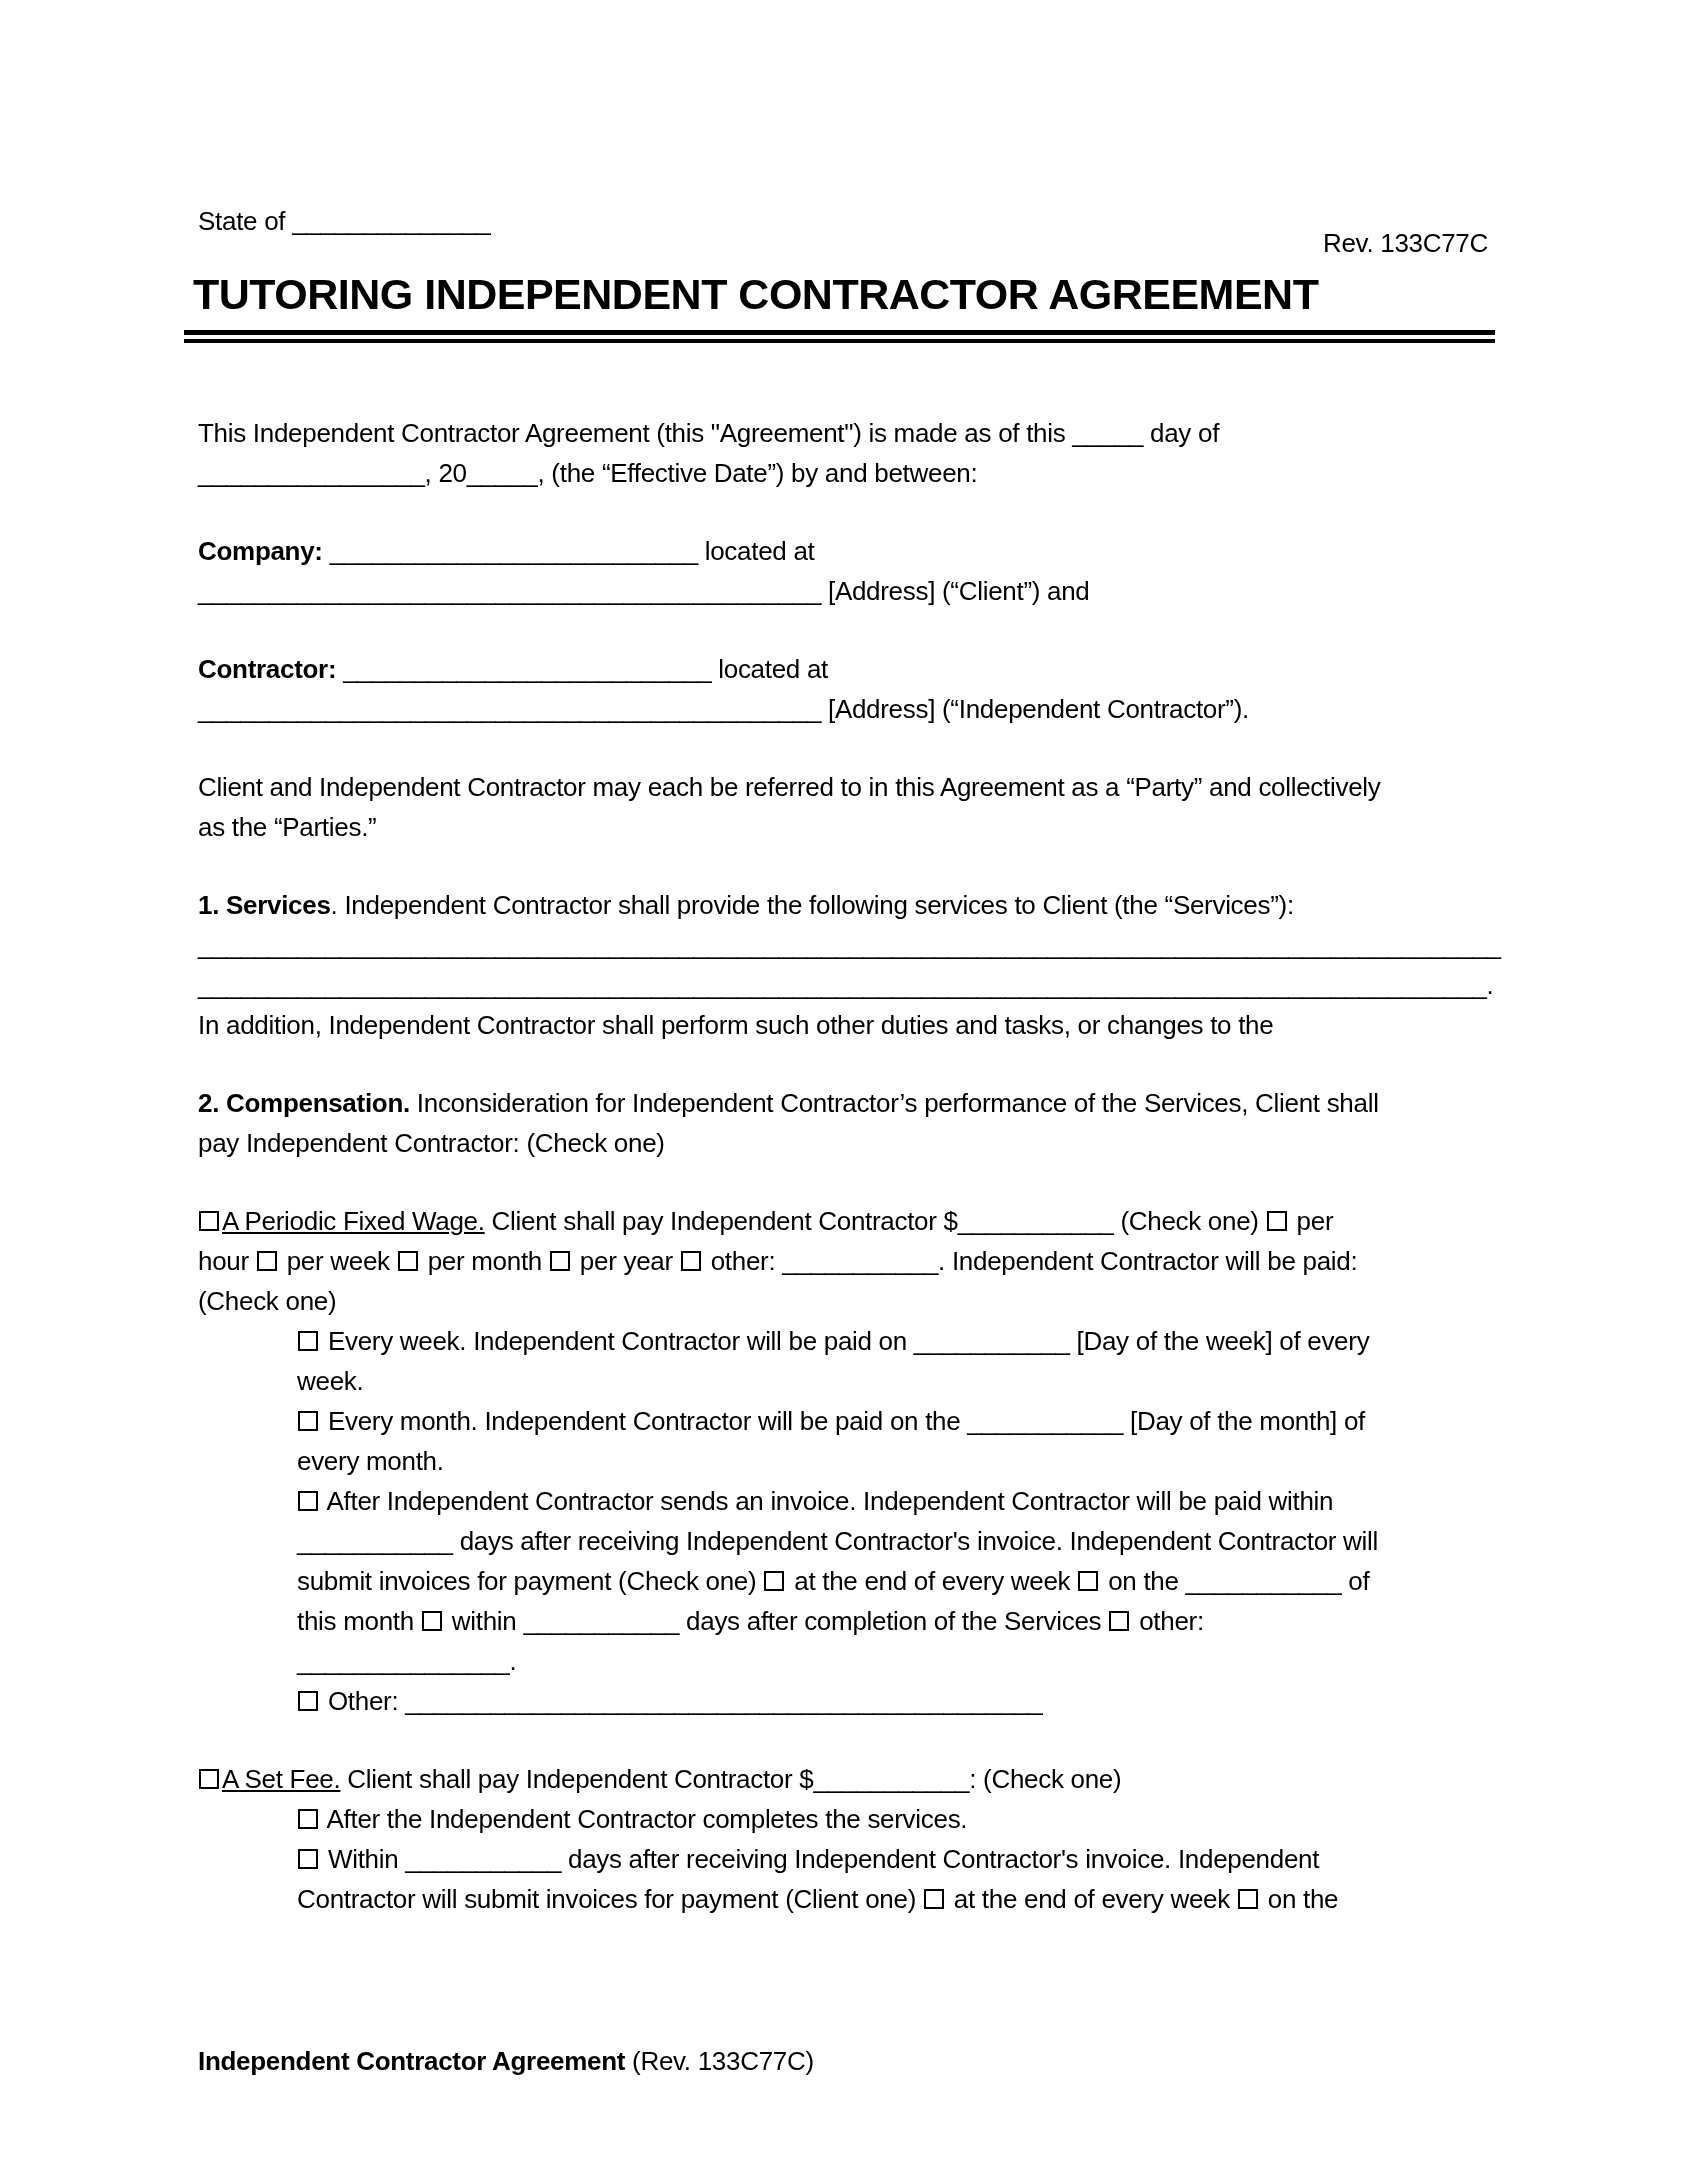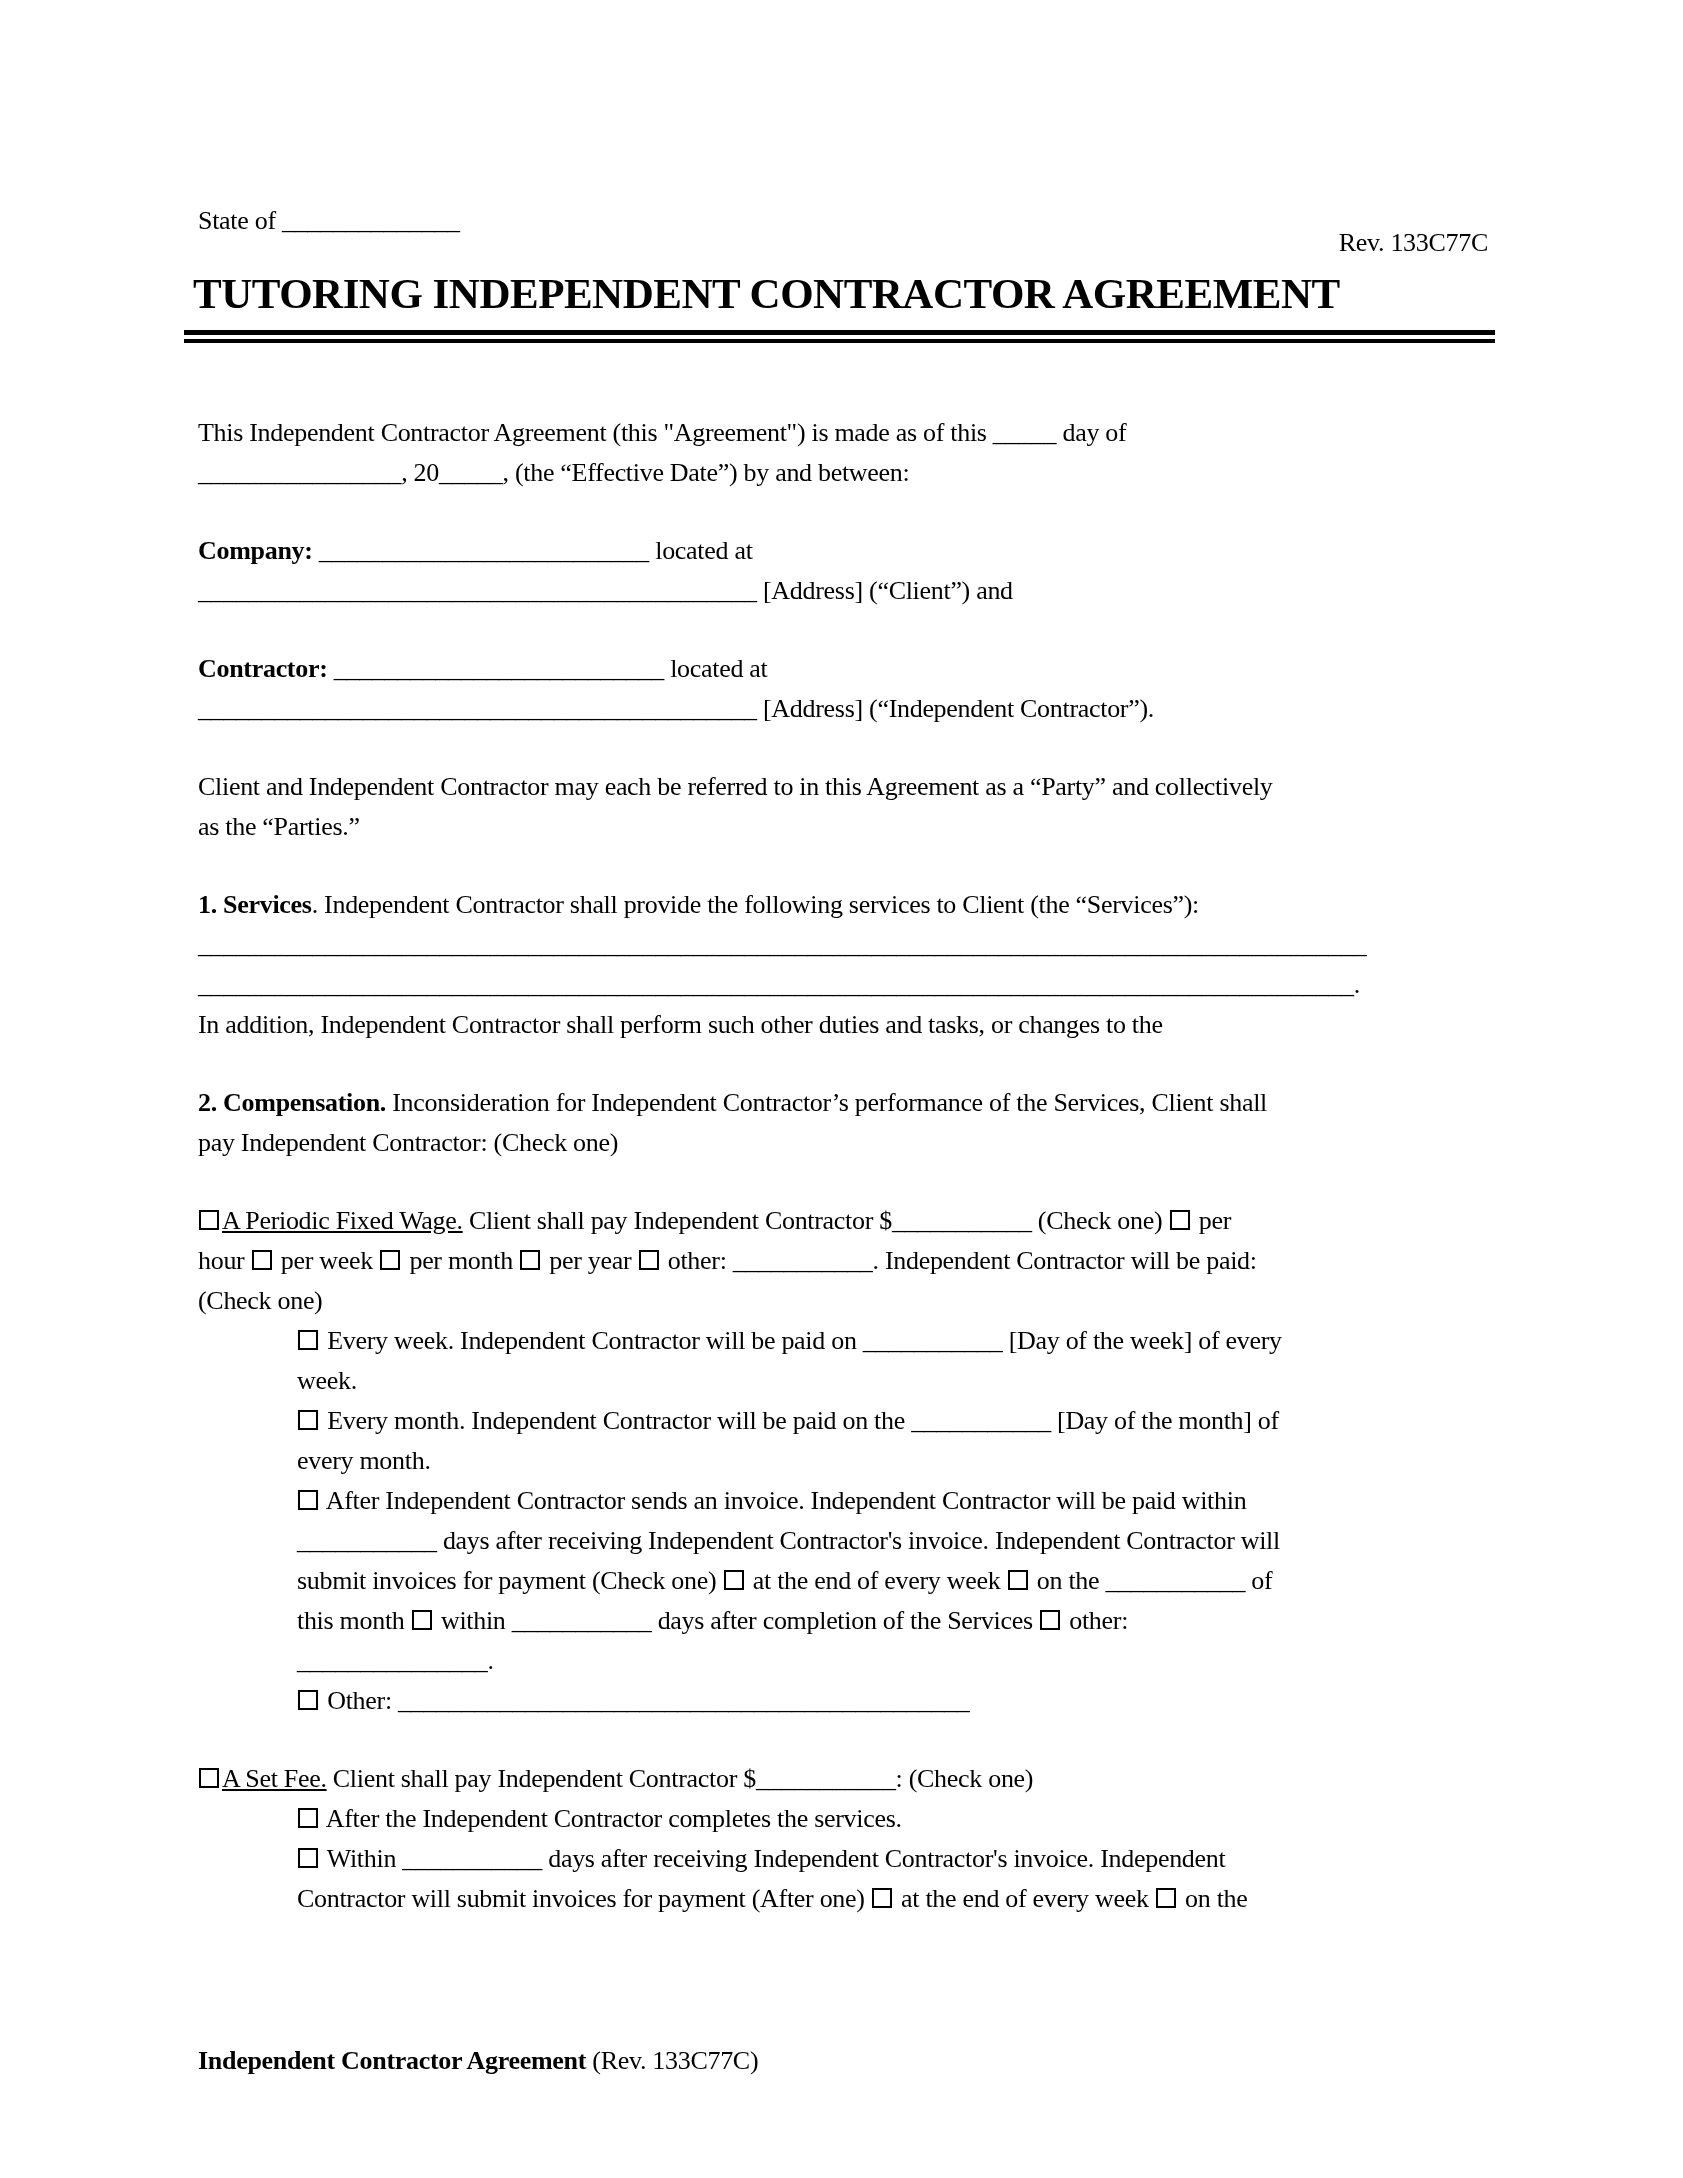--- a/index.html
+++ b/index.html
@@ -1,17 +1,17 @@
 <!DOCTYPE html>
 <html><head>
 <meta charset="utf-8">
 <style>
   html,body{margin:0;padding:0;background:#e8e8e8}
   .page{position:relative;width:1683px;height:2178px;background:#ffffff;color:#000;
-        font-family:Liberation Serif, serif;overflow:hidden}
+        font-family:Liberation Sans, sans-serif;overflow:hidden}
   .line{white-space:pre;line-height:40px;height:40px;font-size:26px;letter-spacing:-0.3px}
   .hdr-line{position:absolute;white-space:pre;line-height:40px;font-size:26px;letter-spacing:-0.3px}
   .state{top:201px;left:198px}
   .rev{top:223px;right:195px}
   .title{position:absolute;top:269px;left:193px;width:1307px;
          font-weight:bold;font-size:43px;letter-spacing:-0.5px;line-height:50px;white-space:pre}
   .rule{position:absolute;top:330px;left:184px;width:1311px;height:4px;
         border-top:5px solid #000;border-bottom:4px solid #000}
   .body{position:absolute;top:401px;left:198px;width:1297px}
   .block{margin-top:38px}
@@ -81,21 +81,21 @@
       <div class="line indent"><span>submit invoices for payment (Check one) </span><span class="cb"></span><span> at the end of every week </span><span class="cb"></span><span> on the ___________ of</span></div>
       <div class="line indent"><span>this month </span><span class="cb"></span><span> within ___________ days after completion of the Services </span><span class="cb"></span><span> other:</span></div>
       <div class="line indent">_______________.</div>
       <div class="line indent"><span class="cb"></span><span> Other: _____________________________________________</span></div>
     </div>
 
     <div class="block">
       <div class="line"><span class="cb"></span><span class="u">A Set Fee.</span><span> Client shall pay Independent Contractor $___________: (Check one)</span></div>
       <div class="line indent"><span class="cb"></span><span> After the Independent Contractor completes the services.</span></div>
       <div class="line indent"><span class="cb"></span><span> Within ___________ days after receiving Independent Contractor's invoice. Independent</span></div>
-      <div class="line indent"><span>Contractor will submit invoices for payment (After one) </span><span class="cb"></span><span> at the end of every week </span><span class="cb"></span><span> on the</span></div>
+      <div class="line indent"><span>Contractor will submit invoices for payment (Client one) </span><span class="cb"></span><span> at the end of every week </span><span class="cb"></span><span> on the</span></div>
     </div>
 
   </div>
 
   <div class="footer"><b>Independent Contractor Agreement</b><span> (Rev. 133C77C)</span></div>
 
 </div>
 
 
 </body></html>

